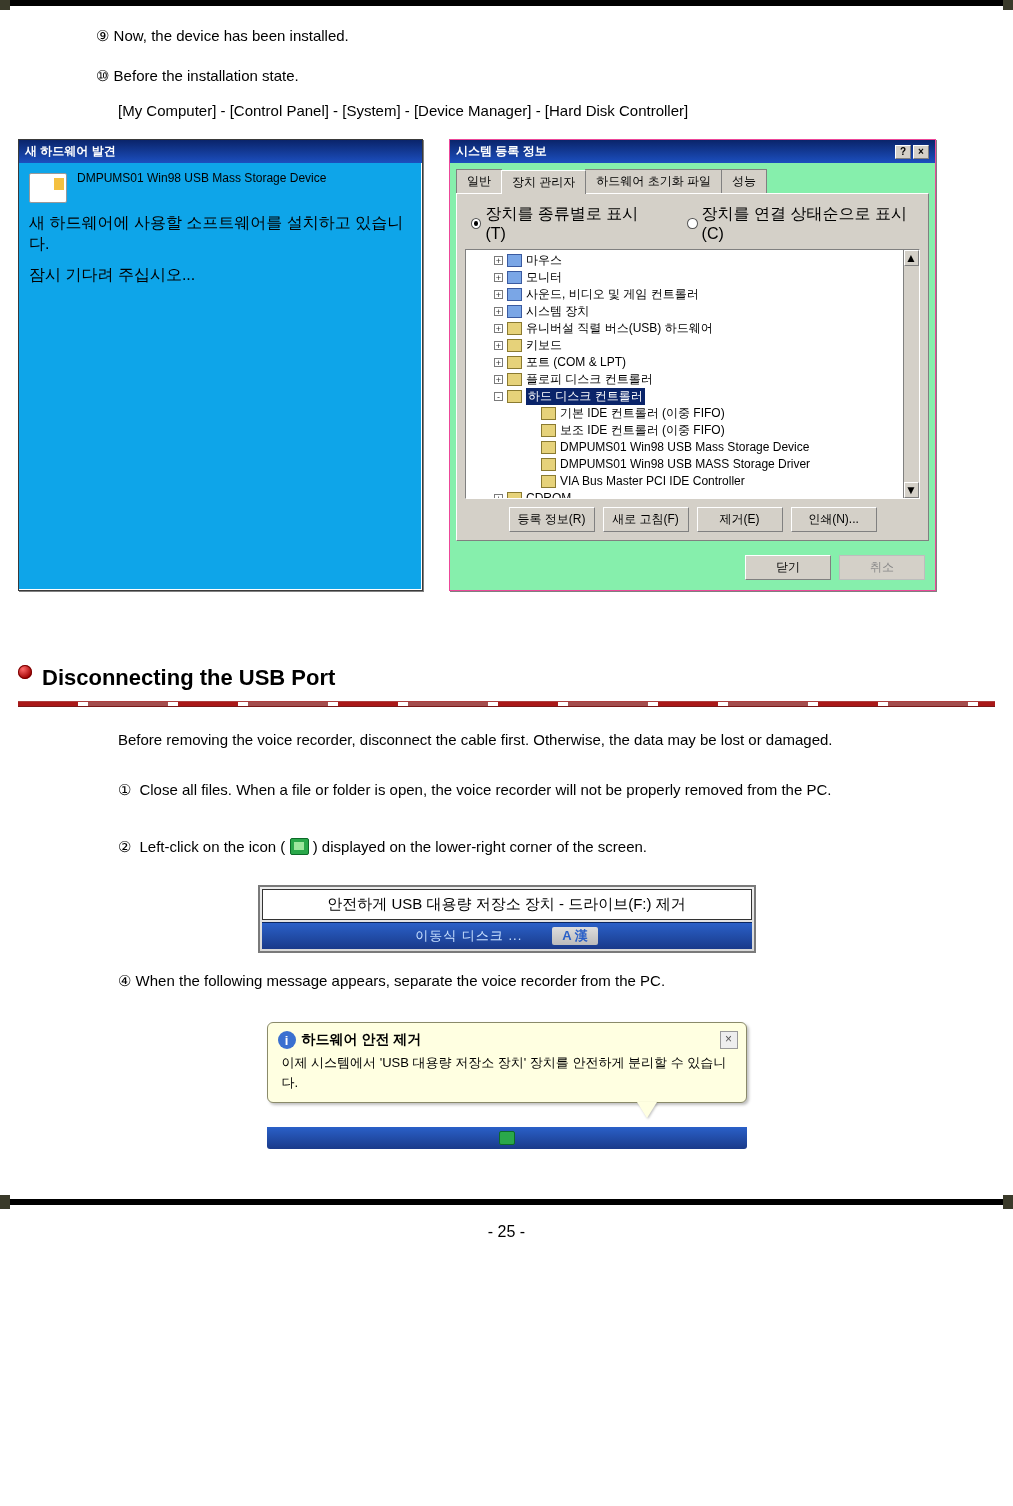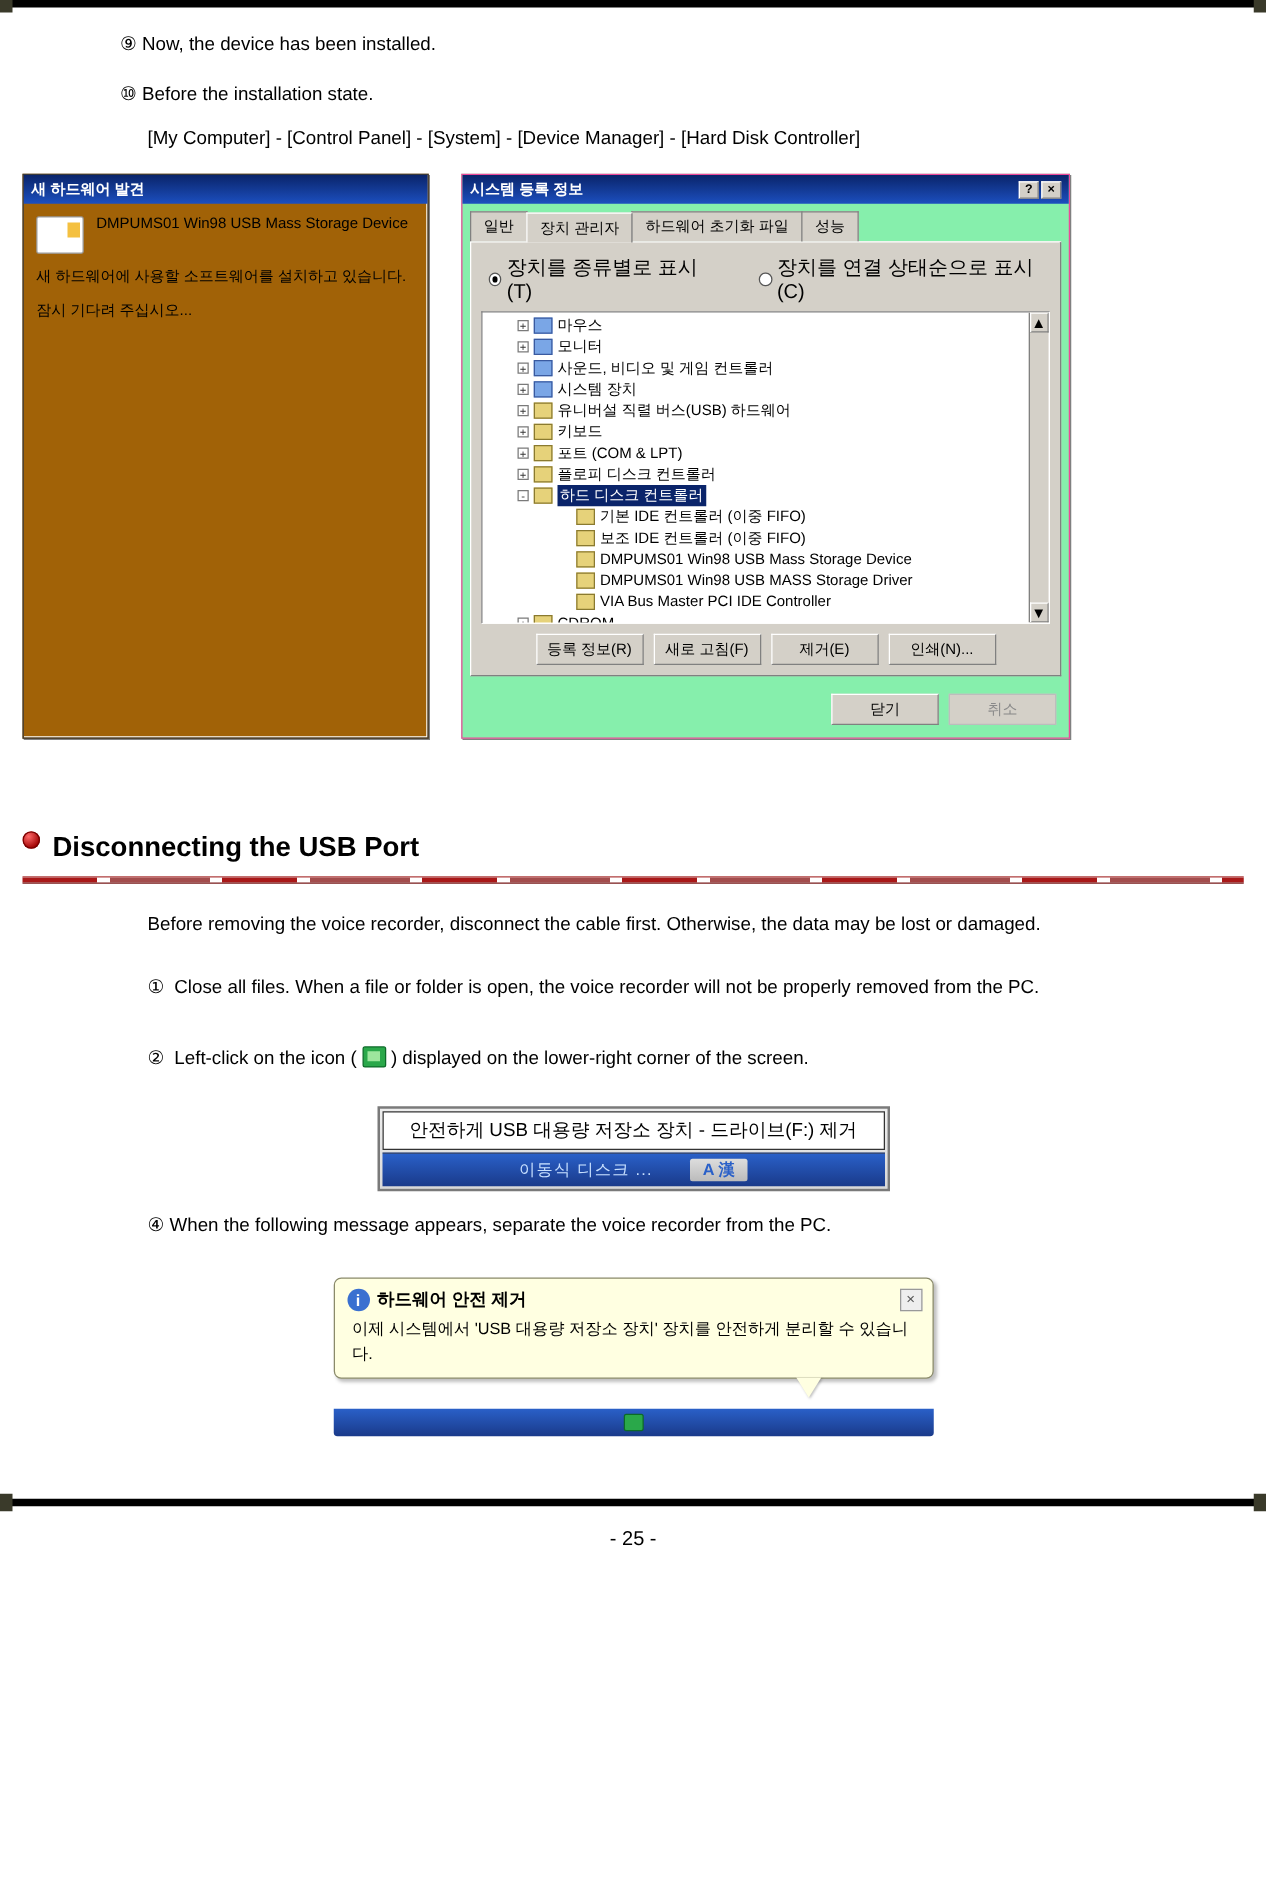--- a/index.html
+++ b/index.html
@@ -42,22 +42,22 @@
   .step-sub { padding: 2px 0 10px 108px; }
 
   .screenshots {
     display: flex;
     gap: 26px;
     padding: 10px 0 20px 8px;
   }
 
   
   .dlg-small {
-    width: 325px;
-    background: #a16207;
+    width: 405px;
+    background: #0ea5e9;
     border: 1px solid #3a3a3a;
     box-shadow: 1px 1px 0 #808080, -1px -1px 0 #fff inset;
   }
   .titlebar {
     background: linear-gradient(#0a246a, #1c4fbf);
     color: #fff;
     font-size: 12px;
     padding: 3px 6px;
     font-weight: bold;
   }
@@ -71,21 +71,21 @@
     position: relative;
     margin-top: 2px;
   }
   .printer-icon::after {
     content: "";
     position: absolute;
     right: 2px; top: 4px;
     width: 10px; height: 12px;
     background: #f4c040;
   }
-  .dlg-line { margin-top: 10px; font-size: 12px; }
+  .dlg-line { margin-top: 10px; font-size: 16px; }
 
   
   .dlg-big {
     width: 487px;
     background: #86efac;
     border: 1px solid #ec4899;
     font-size: 12px;
     box-shadow: 1px 1px 0 #808080;
   }
   .dlg-big .titlebar { display:flex; justify-content:space-between; align-items:center;}
@@ -203,21 +203,21 @@
 
   .tray-icon {
     display:inline-block; width:19px;height:17px;vertical-align:-3px;
     background:#2aa84a;border:1px solid #0c6a28;border-radius:2px;position:relative;
   }
   .tray-icon::after{content:"";position:absolute;left:3px;top:3px;width:10px;height:8px;background:#9de69d;}
 
   
   .tooltip-wrap { display:flex; justify-content:center; padding-bottom:8px;}
   .tooltip-bar {
-    width: 410px;
+    width: 498px;
     border: 2px solid #7a7a7a;
     background: linear-gradient(#eee,#d8d8d8);
     padding: 2px;
   }
   .tooltip-inner {
     background: #fff;
     border: 1px solid #333;
     padding: 5px 10px;
     font-size: 15px;
     text-align:center;

